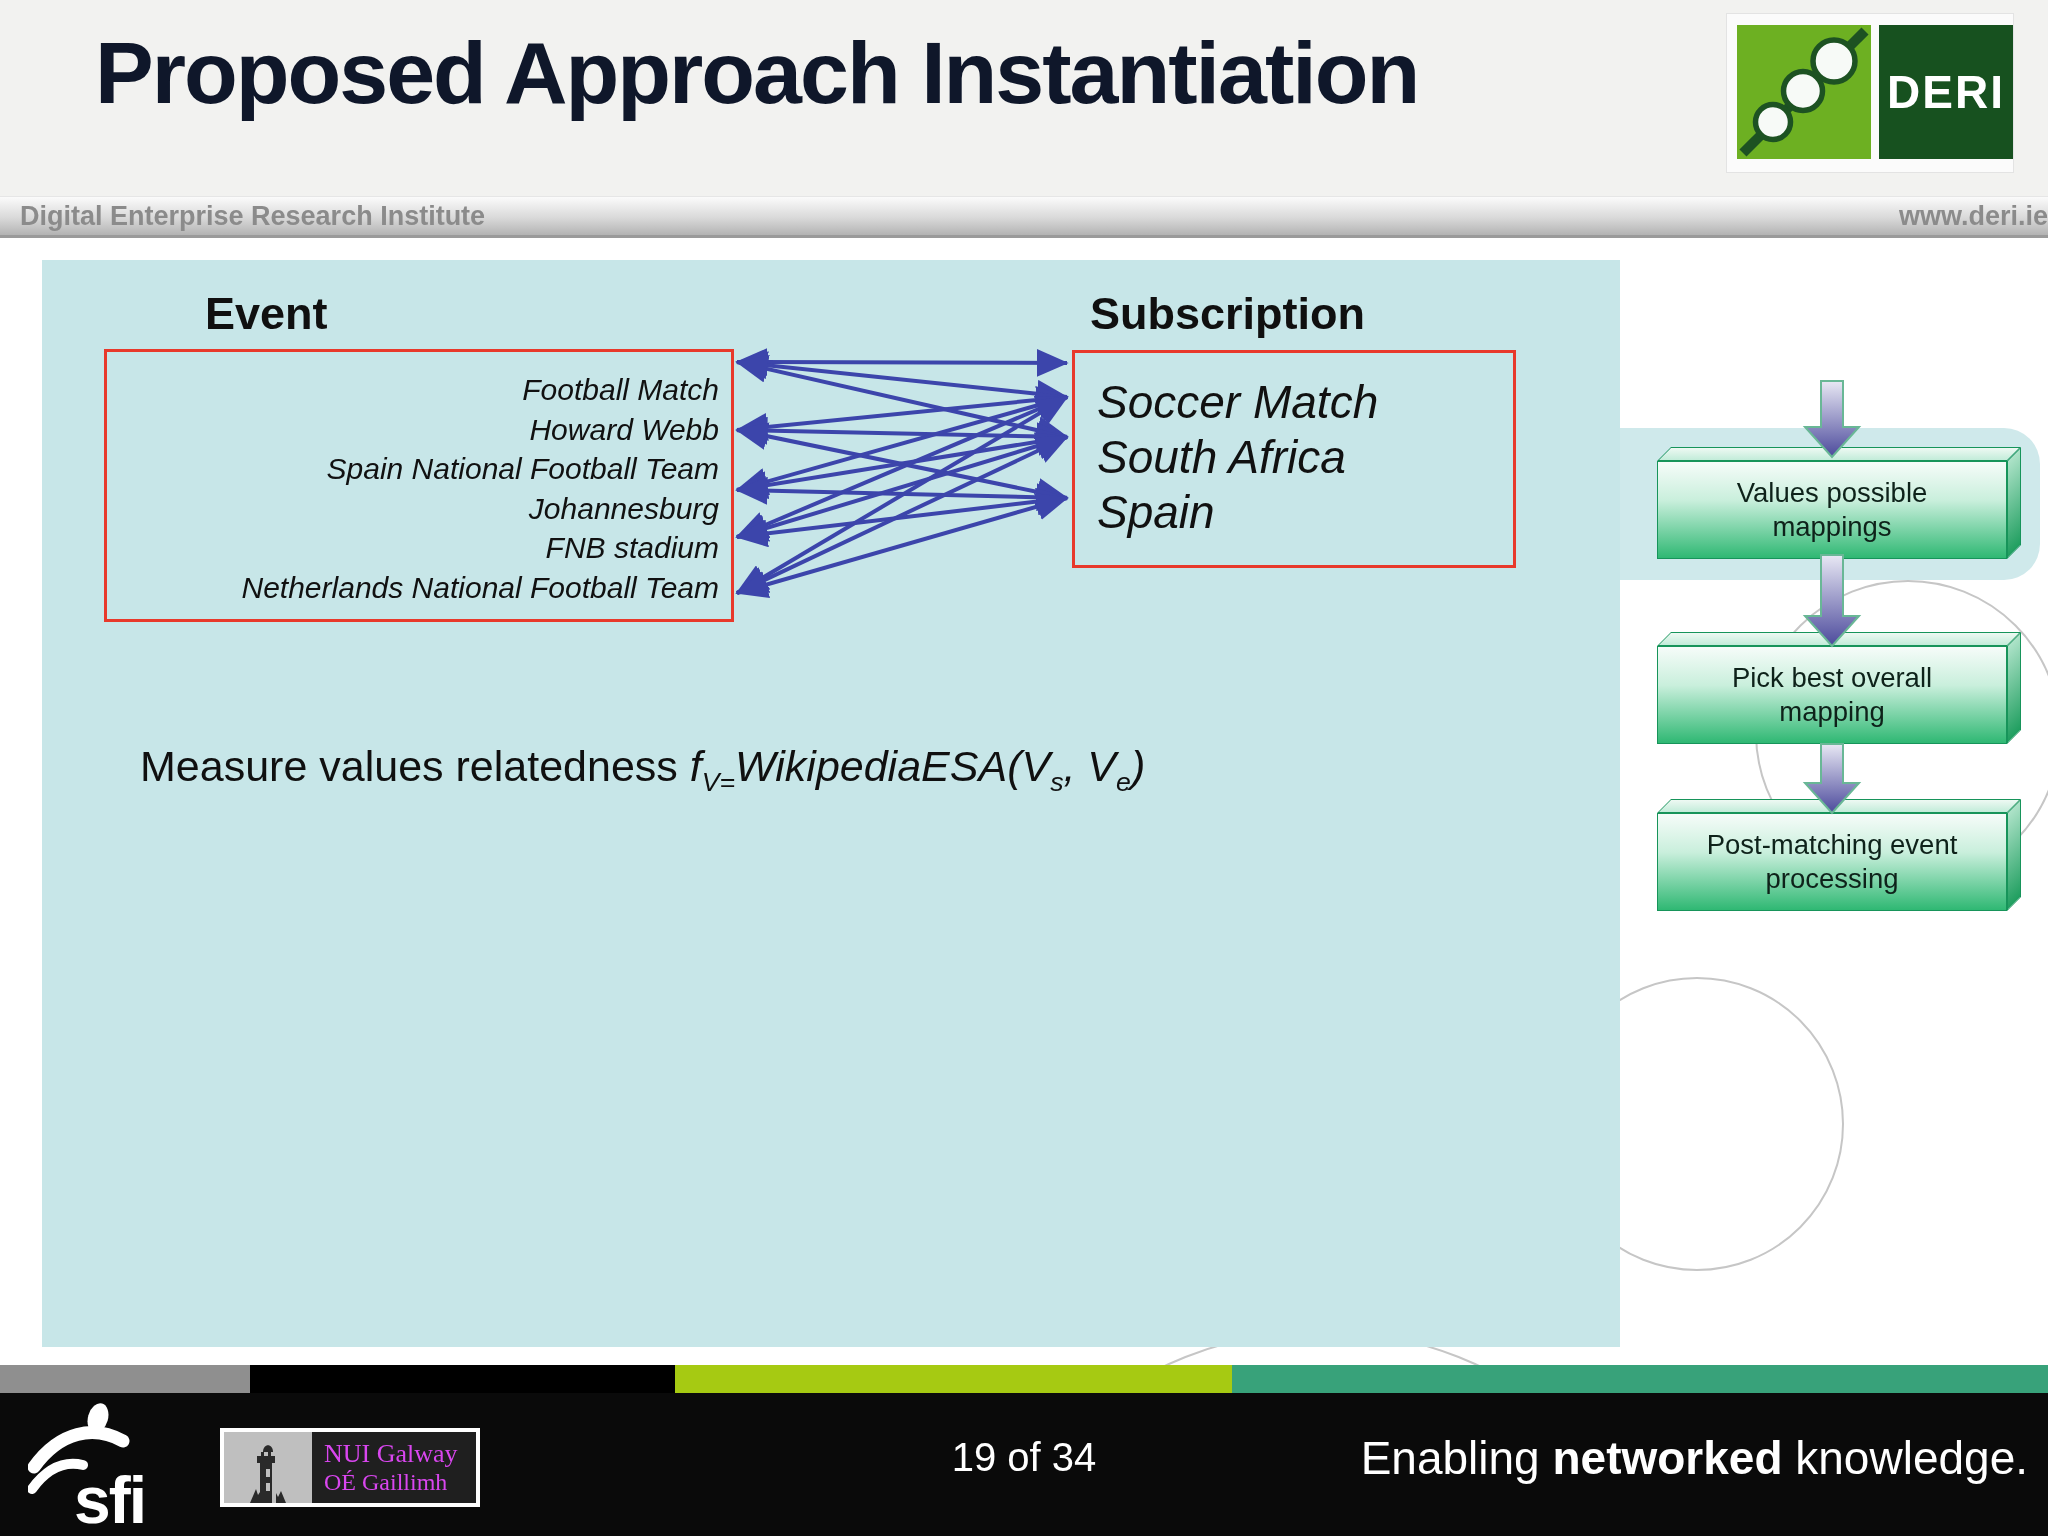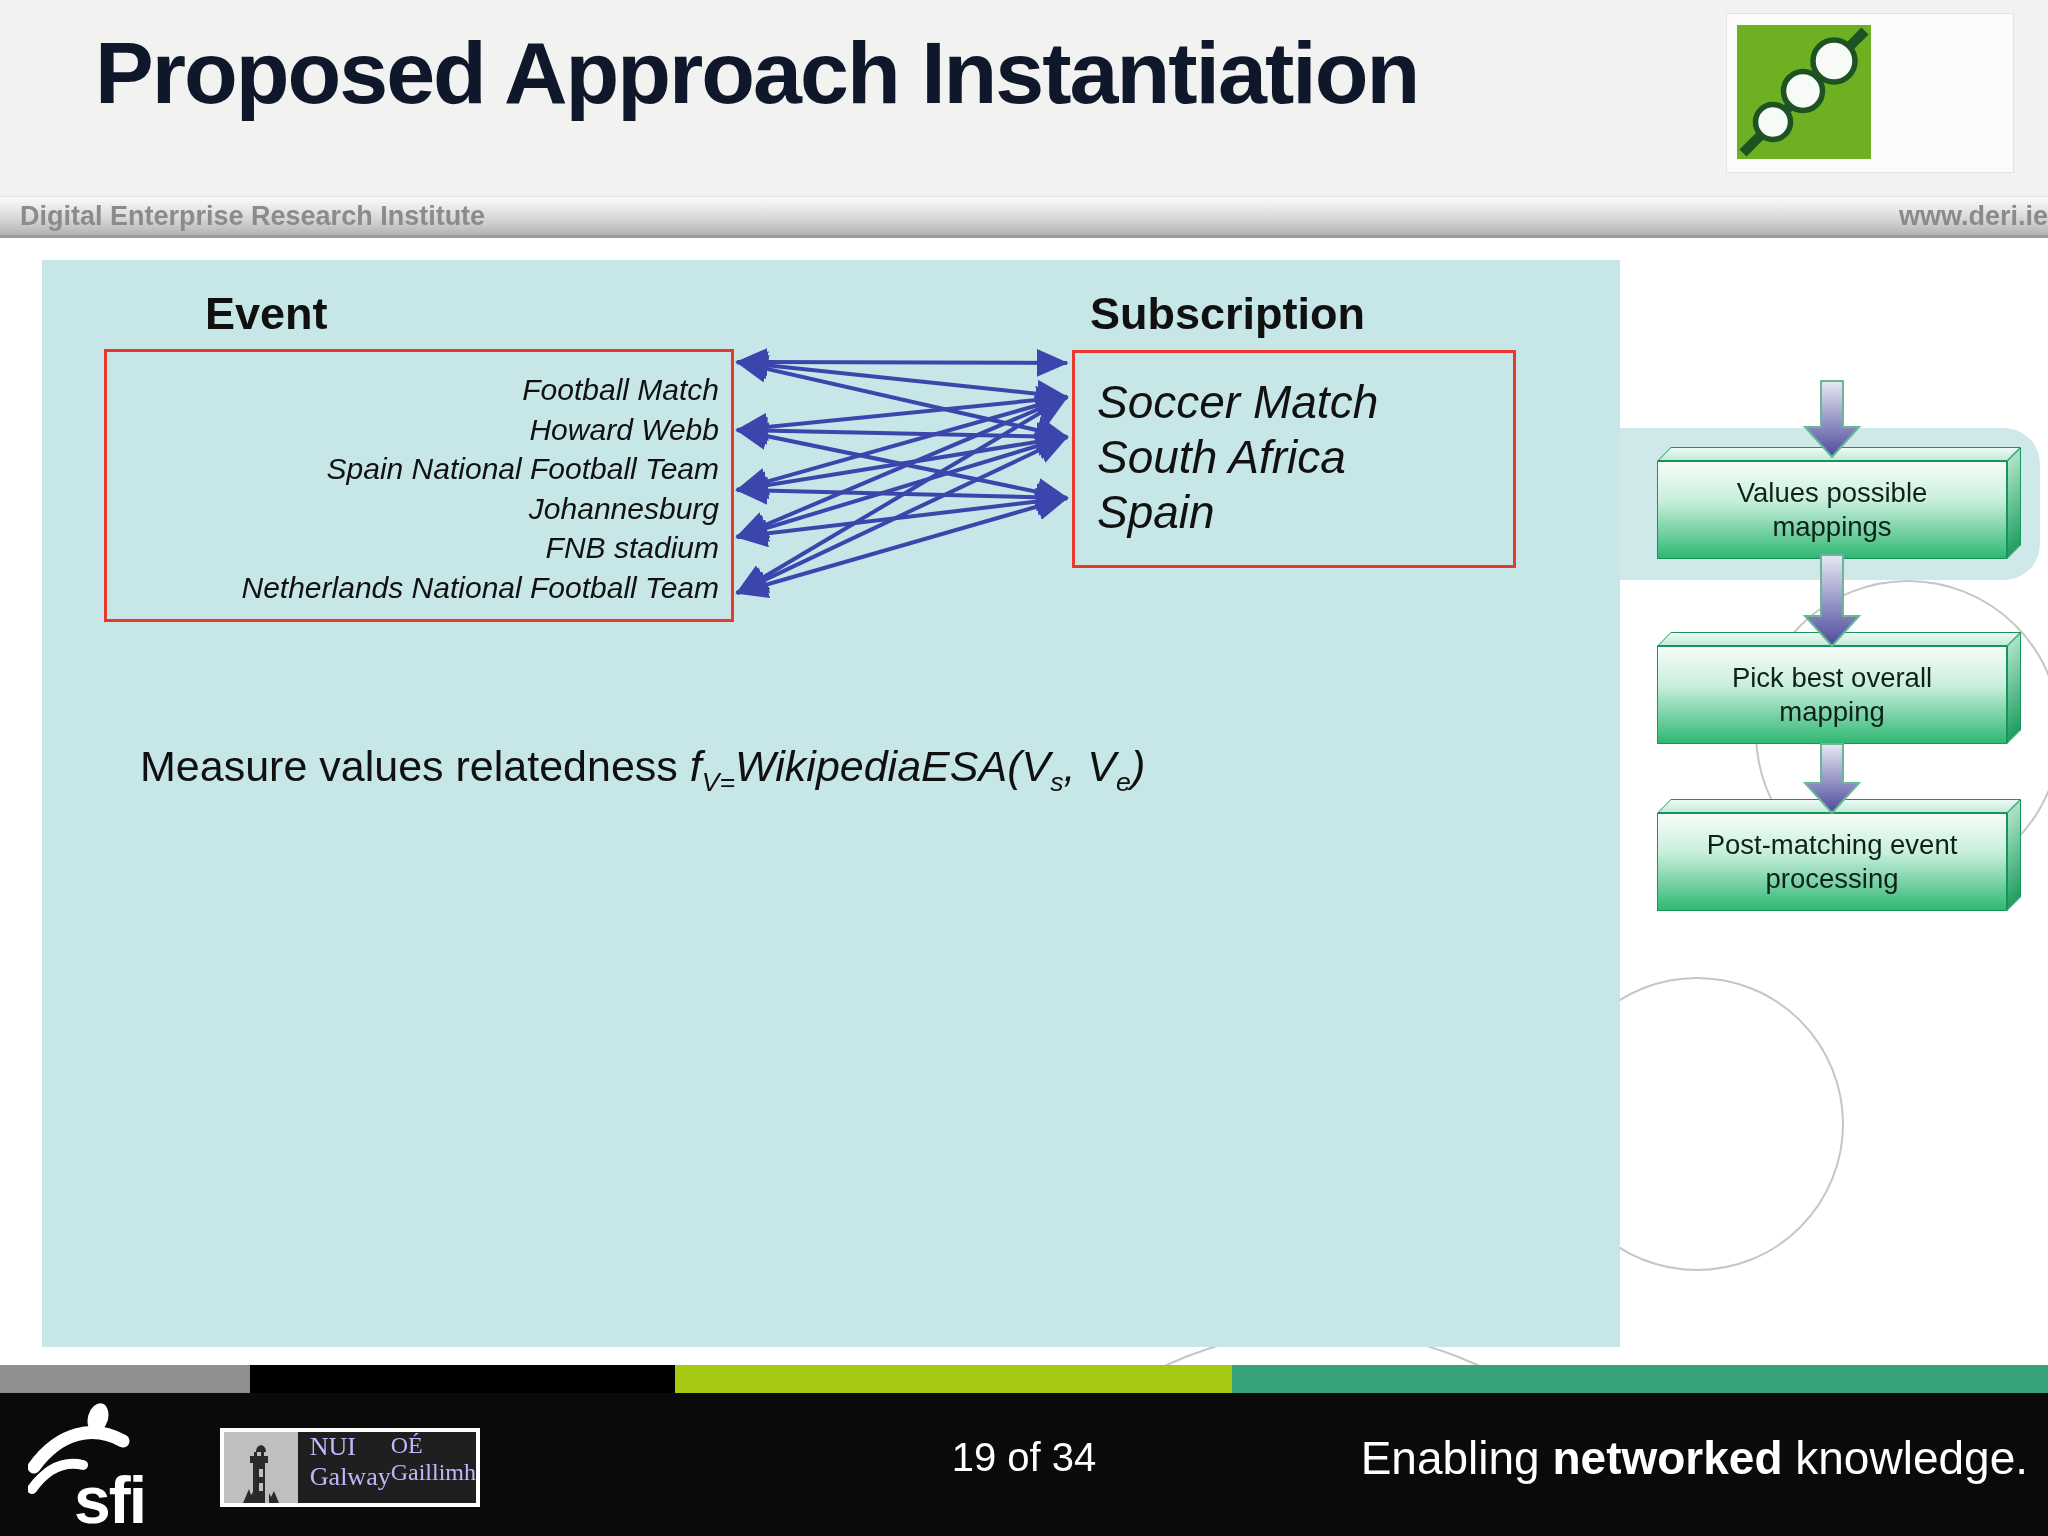--- a/index.html
+++ b/index.html
@@ -72,22 +72,22 @@
   .stripe { position:absolute; left:0; top:0; width:2048px; height:28px; background:#000; }
   .seg { position:absolute; top:0; height:28px; }
   .seg.gray { left:0;      width:250px; background:#8f8f8f; }
   .seg.lime { left:675px;  width:557px; background:#a6ca12; }
   .seg.teal { left:1232px; width:816px; background:#38a27a; }
   .footer-body { position:absolute; left:0; top:28px; width:2048px; height:143px; background:#0a0a0a; }
   .sfi { position:absolute; left:28px; top:8px; }
   .nui { position:absolute; left:220px; top:35px; width:252px; height:71px;
          border:4px solid #ffffff; background:#1f1f1f; display:flex; }
   .nui-left { width:88px; height:100%; background:#bfbfbf; display:flex; align-items:flex-end; justify-content:center; }
-  .nui-right { flex:1; display:flex; flex-direction:row; justify-content:center; padding-left:12px;
-               font-family:"Liberation Serif", serif; color:#c4b5fd; }
+  .nui-right { flex:1; display:flex; flex-direction:column; justify-content:center; padding-left:12px;
+               font-family:"Liberation Serif", serif; color:#d946ef; }
   .nui-right .l1 { font-size:26px; }
   .nui-right .l2 { font-size:24px; }
   .page-num { position:absolute; left:50%; transform:translateX(-50%); top:42px;
               color:#ffffff; font-size:40px; }
   .tagline { position:absolute; right:20px; top:38px; color:#ffffff; font-size:46px; font-weight:400; }
   .tagline b { font-weight:700; }
 </style>
 </head>
 <body>
 
@@ -192,20 +192,23 @@
     <div class="title">Proposed Approach Instantiation</div>
     <div class="deri-logo">
       <div class="deri-sq green">
         <svg width="134" height="134" viewBox="0 0 134 134">
           <path d="M6,128 L128,6" stroke="#1d5222" stroke-width="10" fill="none"></path>
           <circle cx="36" cy="97" r="17.5" fill="#f7faf7" stroke="#1d5222" stroke-width="5.5"></circle>
           <circle cx="66" cy="66" r="19.5" fill="#f7faf7" stroke="#1d5222" stroke-width="5.5"></circle>
           <circle cx="97" cy="36" r="21" fill="#f7faf7" stroke="#1d5222" stroke-width="5.5"></circle>
         </svg>
       </div>
+      <div class="deri-sq dark">
+        <span class="deri-word">DERI</span>
+      </div>
     </div>
   </div>
   <div class="deri-bar">
     <span class="left">Digital Enterprise Research Institute</span>
     <span class="right">www.deri.ie</span>
   </div>
 
   <div class="footer">
     <div class="stripe">
       <div class="seg gray"></div>

